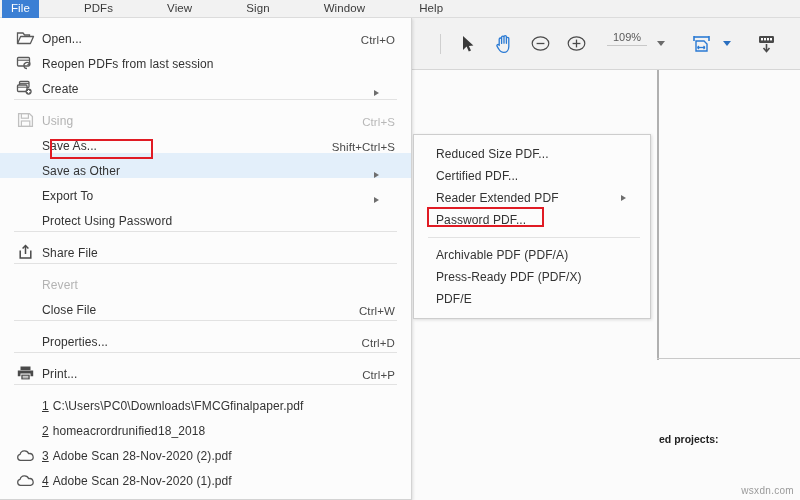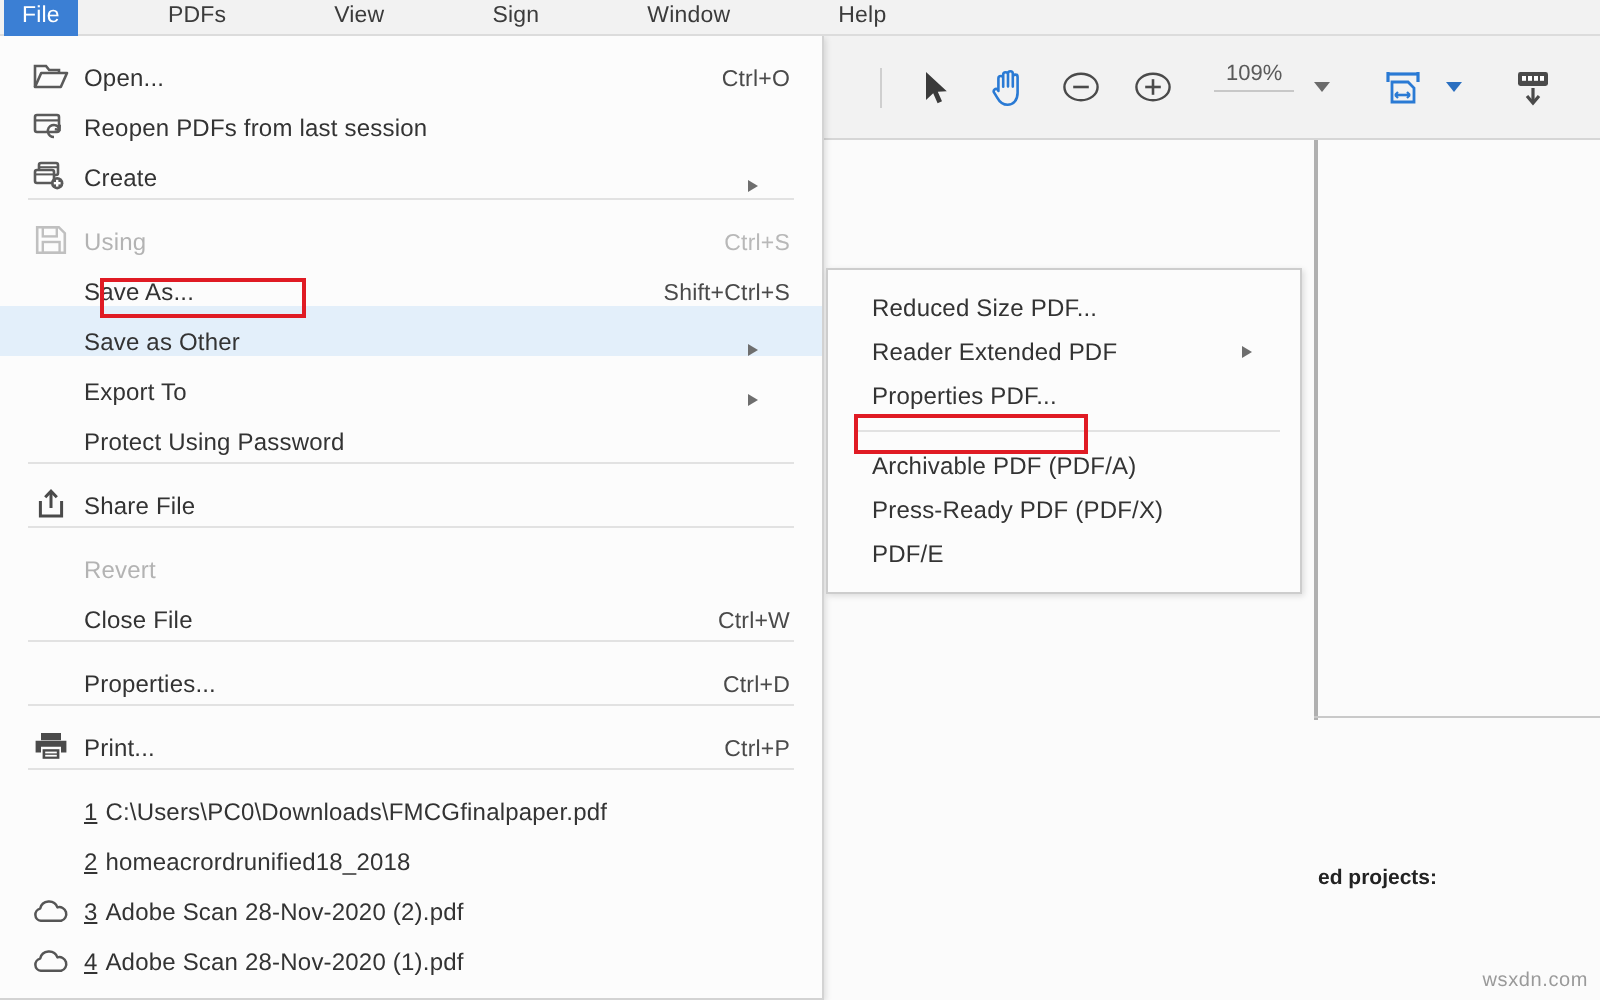--- a/index.html
+++ b/index.html
@@ -504,25 +504,28 @@
       <span class="mi-label">Adobe Scan 28-Nov-2020.pdf</span>
     </div>
 
   </div>
 
   <div class="submenu">
     <div class="smi">
       <span>Reduced Size PDF...</span>
     </div>
     <div class="smi">
+      <span>Certified PDF...</span>
+    </div>
+    <div class="smi">
       <span>Reader Extended PDF</span>
       <span class="smi-arrow"></span>
     </div>
     <div class="smi">
-      <span>Properties PDF...</span>
+      <span>Password PDF...</span>
     </div>
     <div class="ssep"></div>
     <div class="smi">
       <span>Archivable PDF (PDF/A)</span>
     </div>
     <div class="smi">
       <span>Press-Ready PDF (PDF/X)</span>
     </div>
     <div class="smi">
       <span>PDF/E</span>

